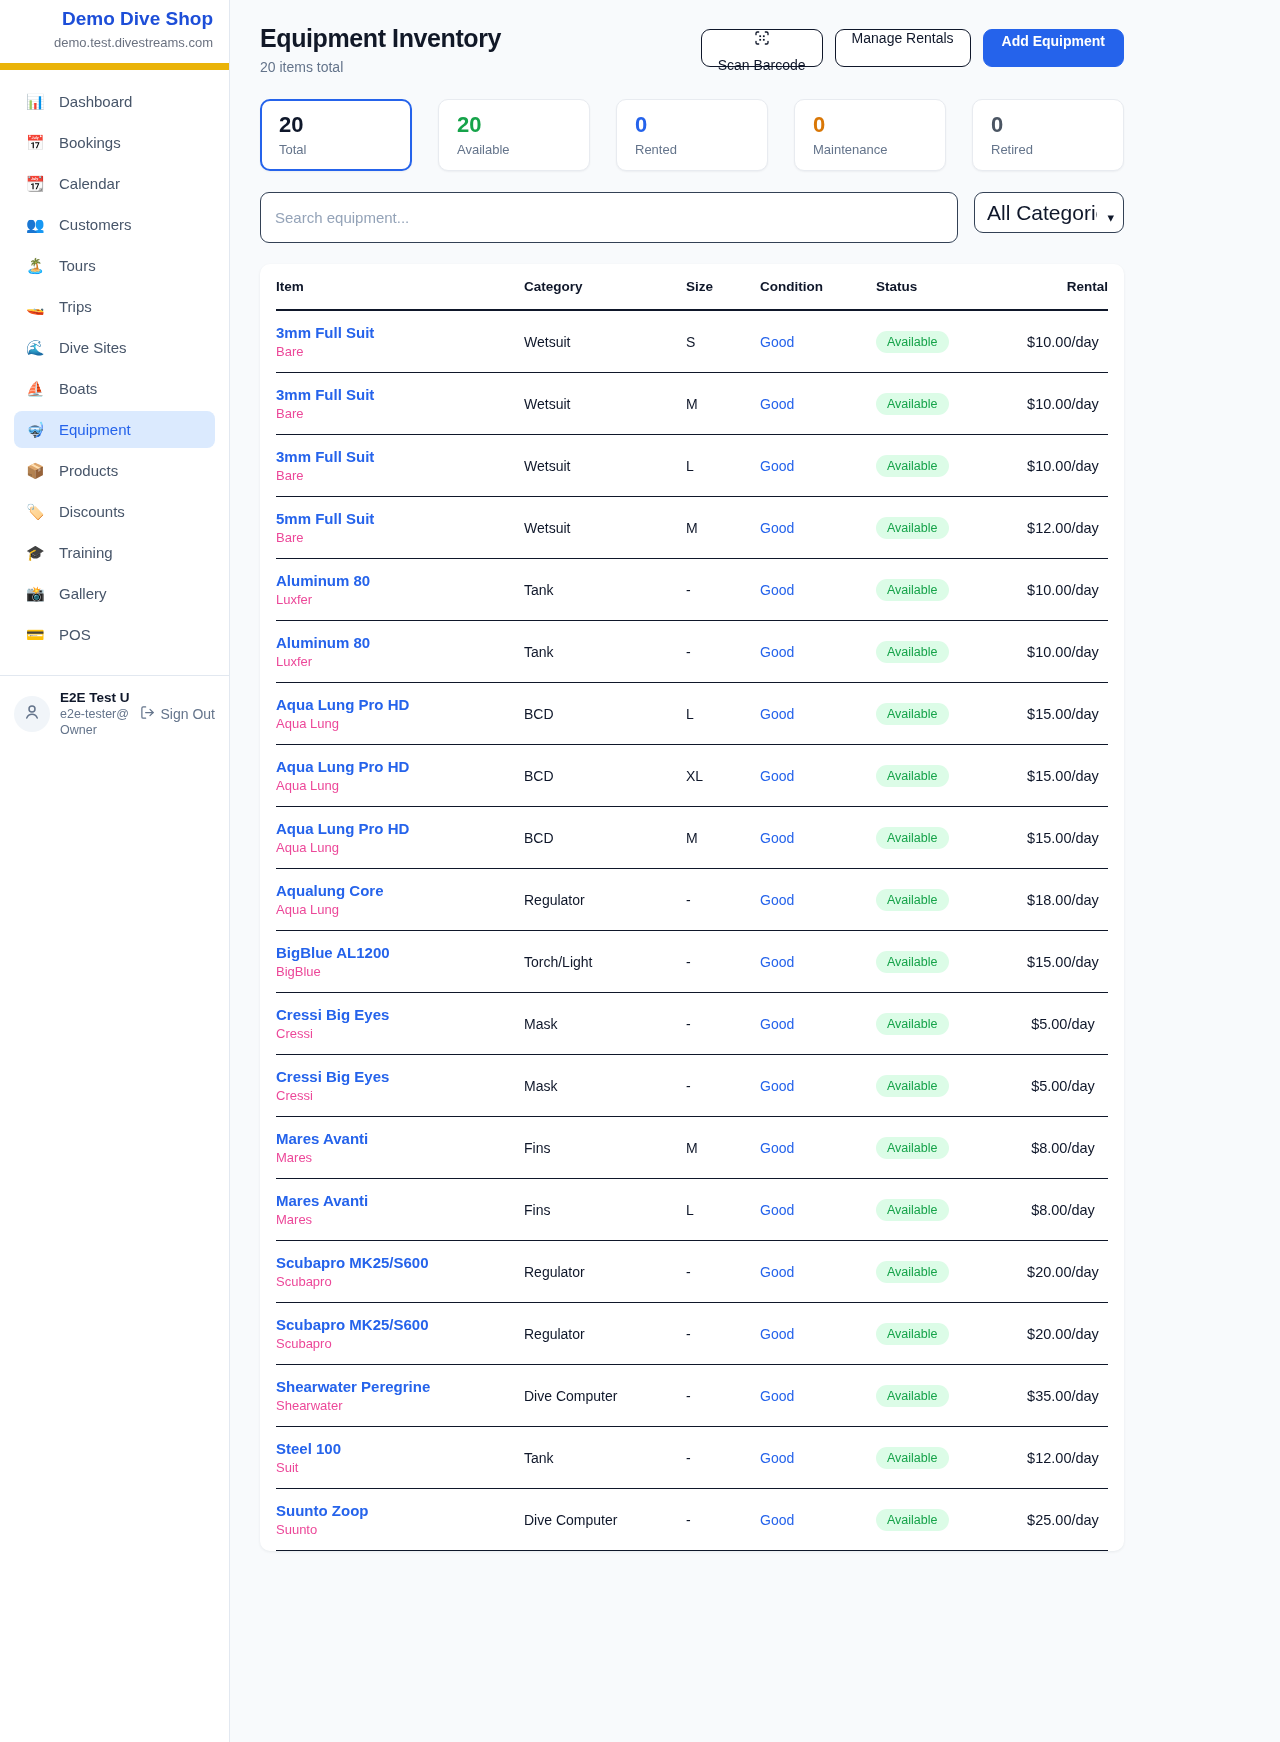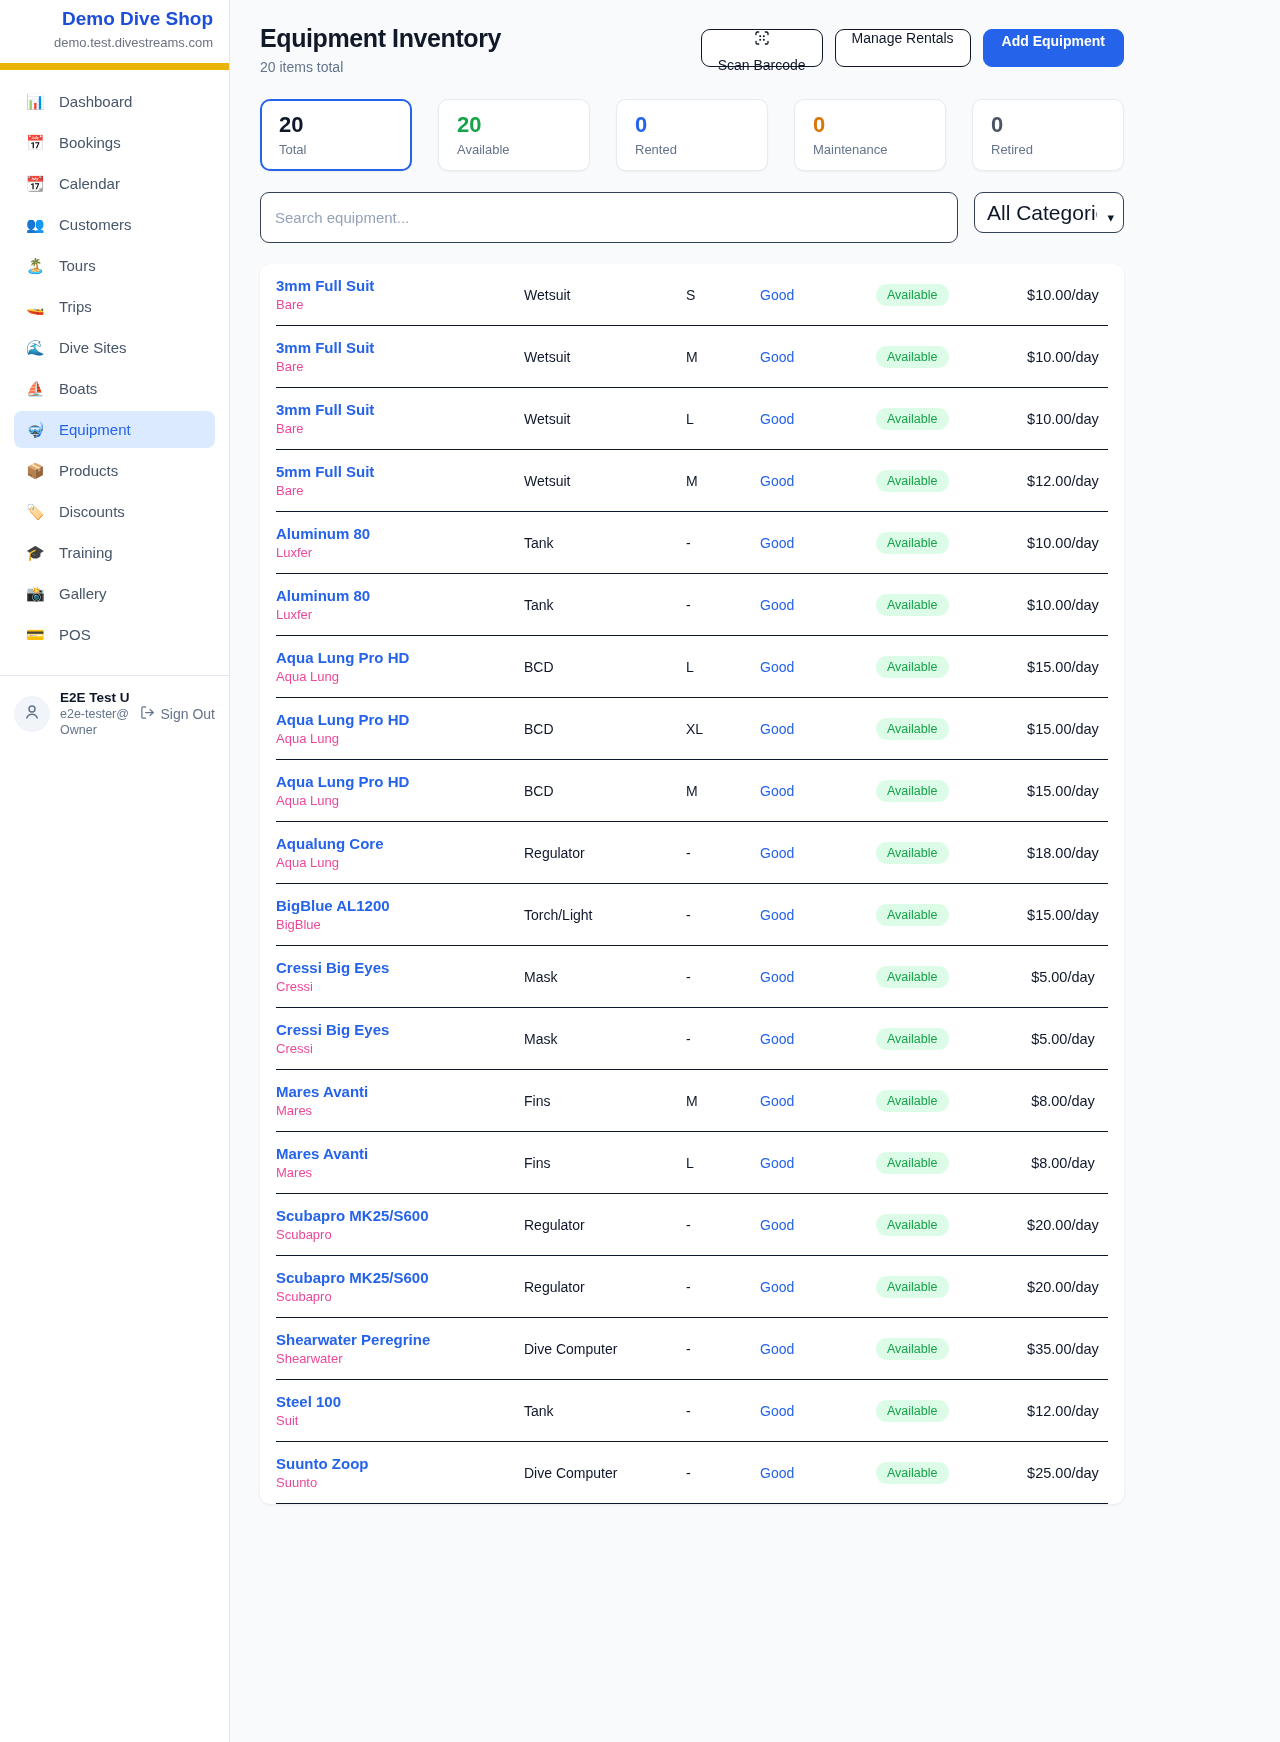--- a/index.html
+++ b/index.html
@@ -229,20 +229,28 @@
       <input class="search-input" type="text" placeholder="Search equipment..." style="">
       <div class="select-wrap">
         <select>
           <option>All Categories</option>
         </select>
         <span class="chevron">▾</span>
       </div>
     </div>
 
     <div class="table-card">
+      <div class="t-header">
+          <div class="th">Item</div>
+          <div class="th">Category</div>
+          <div class="th">Size</div>
+          <div class="th">Condition</div>
+          <div class="th">Status</div>
+          <div class="th rental">Rental</div>
+        </div>
       <div>
           <div class="t-row">
             <div class="td">
               <div class="item-name">3mm Full Suit</div>
               <div class="item-brand">Bare</div>
             </div>
             <div class="td">Wetsuit</div>
             <div class="td">S</div>
             <div class="td cond">Good</div>
             <div class="td"><span class="badge">Available</span></div>

